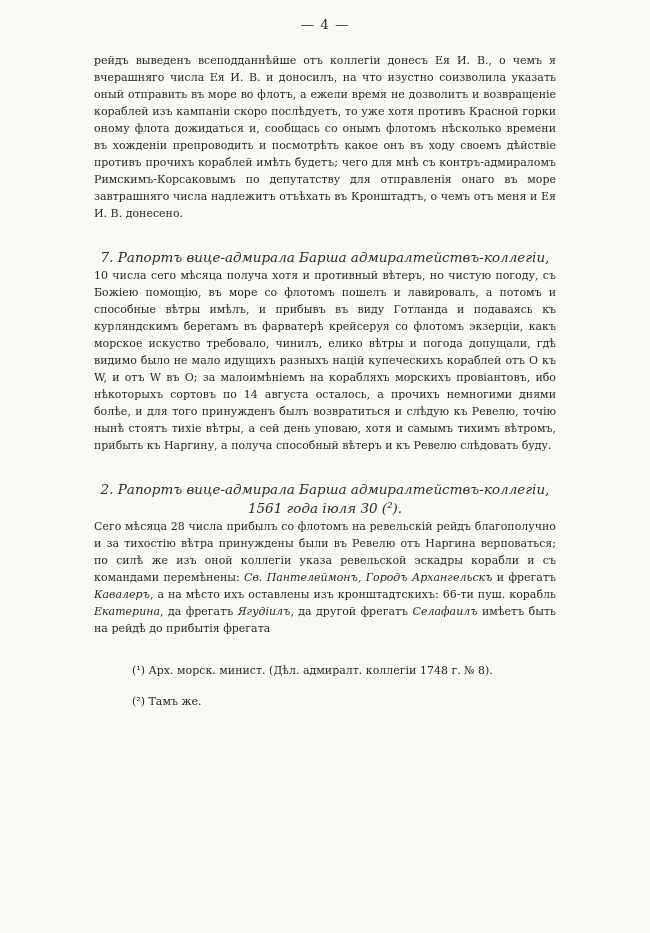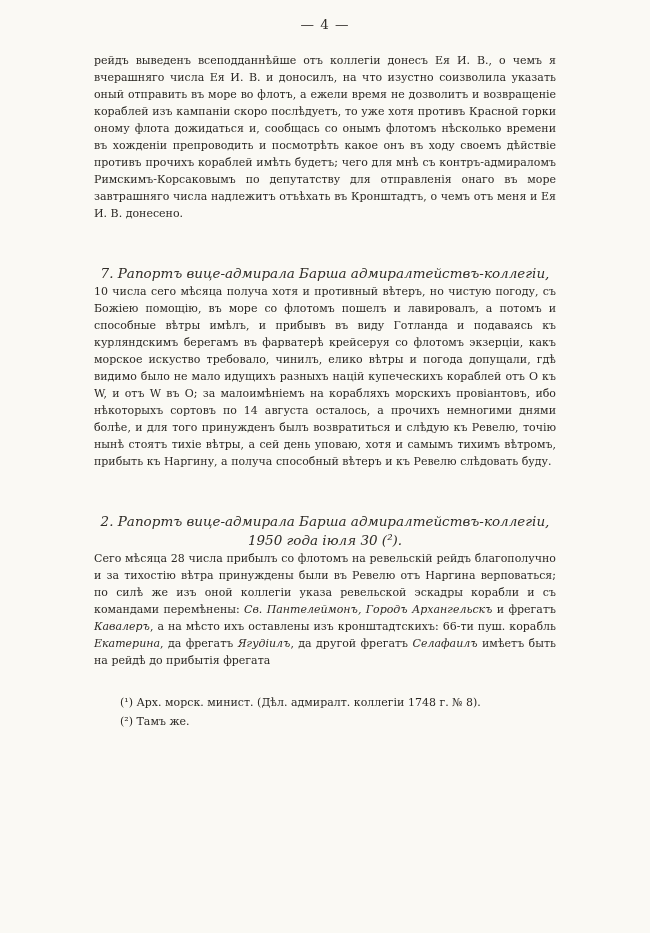--- a/index.html
+++ b/index.html
@@ -29,38 +29,38 @@
     margin:20px auto 0 auto;
   }
   p.body-par{
     margin:0;
     font-size:11px;
     line-height:17px;
     text-align:justify;
     text-justify:inter-word;
   }
   .section-heading{
-    margin-top:42px;
+    margin-top:26px;
     text-align:center;
     font-style:italic;
     font-size:13.5px;
     line-height:19px;
     color:#2e2b26;
   }
   .section-heading .hl{display:block;}
   .after-heading{margin-top:13px;}
   .italic{font-style:italic;}
   .footnotes{
     margin-top:26px;
     font-size:11px;
     line-height:15px;
   }
   .footnote-line{
     padding-left:22px;
-    margin:4px;
+    margin:16px;
   }
 </style>
 </head>
 <body>
 
 <div class="page">
 
   <div class="page-header">— 4 —</div>
 
   <div class="text-block">
@@ -68,21 +68,21 @@
     <p class="body-par">рейдъ выведенъ всеподданнѣйше отъ коллегіи донесъ Ея И. В., о чемъ я вчерашняго числа Ея И. В. и доносилъ, на что изустно соизволила указать оный отправить въ море во флотъ, а ежели время не дозволитъ и возвращеніе кораблей изъ кампаніи скоро послѣдуетъ, то уже хотя противъ Красной горки оному флота дожидаться и, сообщась со онымъ флотомъ нѣсколько времени въ хожденіи препроводить и посмотрѣть какое онъ въ ходу своемъ дѣйствіе противъ прочихъ кораблей имѣть будетъ; чего для мнѣ съ контръ-адмираломъ Римскимъ-Корсаковымъ по депутатству для отправленія онаго въ море завтрашняго числа надлежитъ отъѣхать въ Кронштадтъ, о чемъ отъ меня и Ея И. В. донесено.</p>
 
     <div class="section-heading">
       <span class="hl">7. Рапортъ вице-адмирала Барша адмиралтействъ-коллегіи,</span>
     </div>
 
     <p class="body-par after-heading">10 числа сего мѣсяца получа хотя и противный вѣтеръ, но чистую погоду, съ Божіею помощію, въ море со флотомъ пошелъ и лавировалъ, а потомъ и способные вѣтры имѣлъ, и прибывъ въ виду Готланда и подаваясь къ курляндскимъ берегамъ въ фарватерѣ крейсеруя со флотомъ экзерціи, какъ морское искуство требовало, чинилъ, елико вѣтры и погода допущали, гдѣ видимо было не мало идущихъ разныхъ націй купеческихъ кораблей отъ O къ W, и отъ W въ O; за малоимѣніемъ на корабляхъ морскихъ провіантовъ, ибо нѣкоторыхъ сортовъ по 14 августа осталось, а прочихъ немногими днями болѣе, и для того принужденъ былъ возвратиться и слѣдую къ Ревелю, точію нынѣ стоятъ тихіе вѣтры, а сей день уповаю, хотя и самымъ тихимъ вѣтромъ, прибыть къ Наргину, а получа способный вѣтеръ и къ Ревелю слѣдовать буду.</p>
 
     <div class="section-heading">
       <span class="hl">2. Рапортъ вице-адмирала Барша адмиралтействъ-коллегіи,</span>
-      <span class="hl">1950 года іюля 30 (²).</span>
+      <span class="hl">1561 года іюля 30 (²).</span>
     </div>
 
     <p class="body-par after-heading"><span>Сего мѣсяца 28 числа прибылъ со флотомъ на ревельскій рейдъ благополучно и за тихостію вѣтра принуждены были въ Ревелю отъ Наргина верповаться; по силѣ же изъ оной коллегіи указа ревельской эскадры корабли и съ командами перемѣнены: </span><span class="italic">Св. Пантелеймонъ, Городъ Архангельскъ</span><span> и фрегатъ </span><span class="italic">Кавалеръ</span><span>, а на мѣсто ихъ оставлены изъ кронштадтскихъ: 66-ти пуш. корабль </span><span class="italic">Екатерина</span><span>, да фрегатъ </span><span class="italic">Ягудіилъ</span><span>, да другой фрегатъ </span><span class="italic">Селафаилъ</span><span> имѣетъ быть на рейдѣ до прибытія фрегата</span></p>
 
     <div class="footnotes">
       <p class="footnote-line">(¹) Арх. морск. минист. (Дѣл. адмиралт. коллегіи 1748 г. № 8).</p>
       <p class="footnote-line">(²) Тамъ же.</p>
     </div>
 
   </div>

